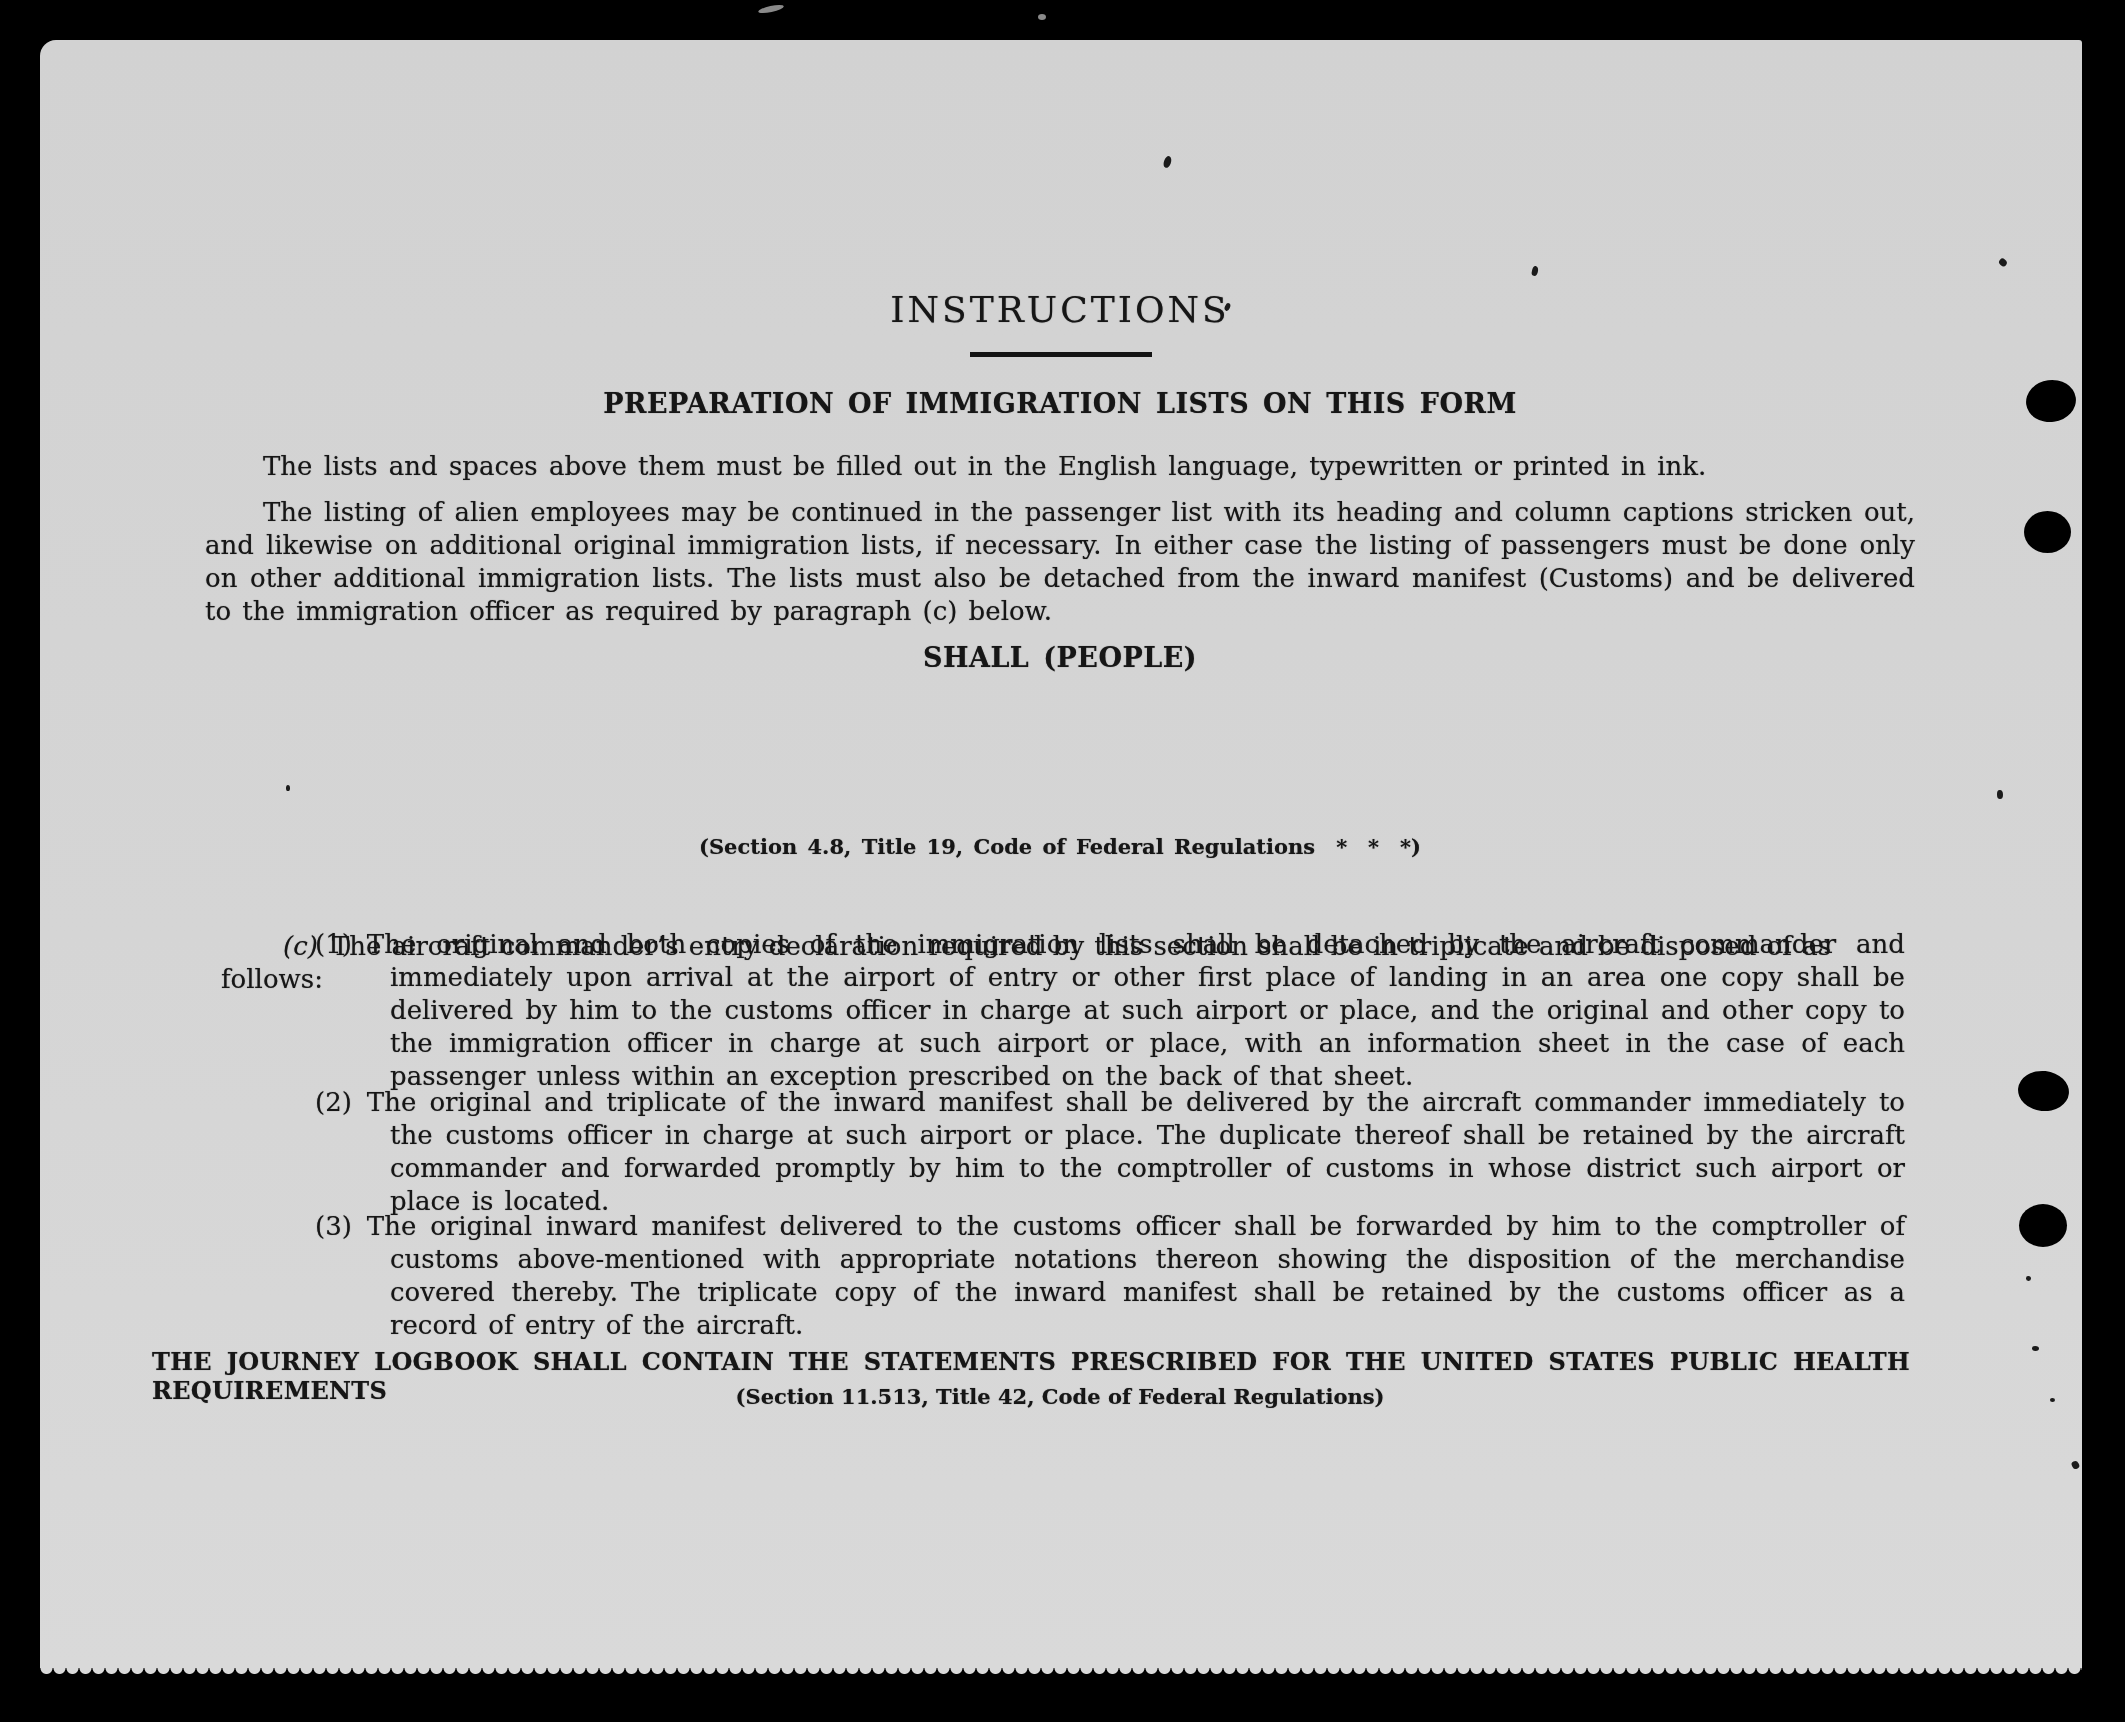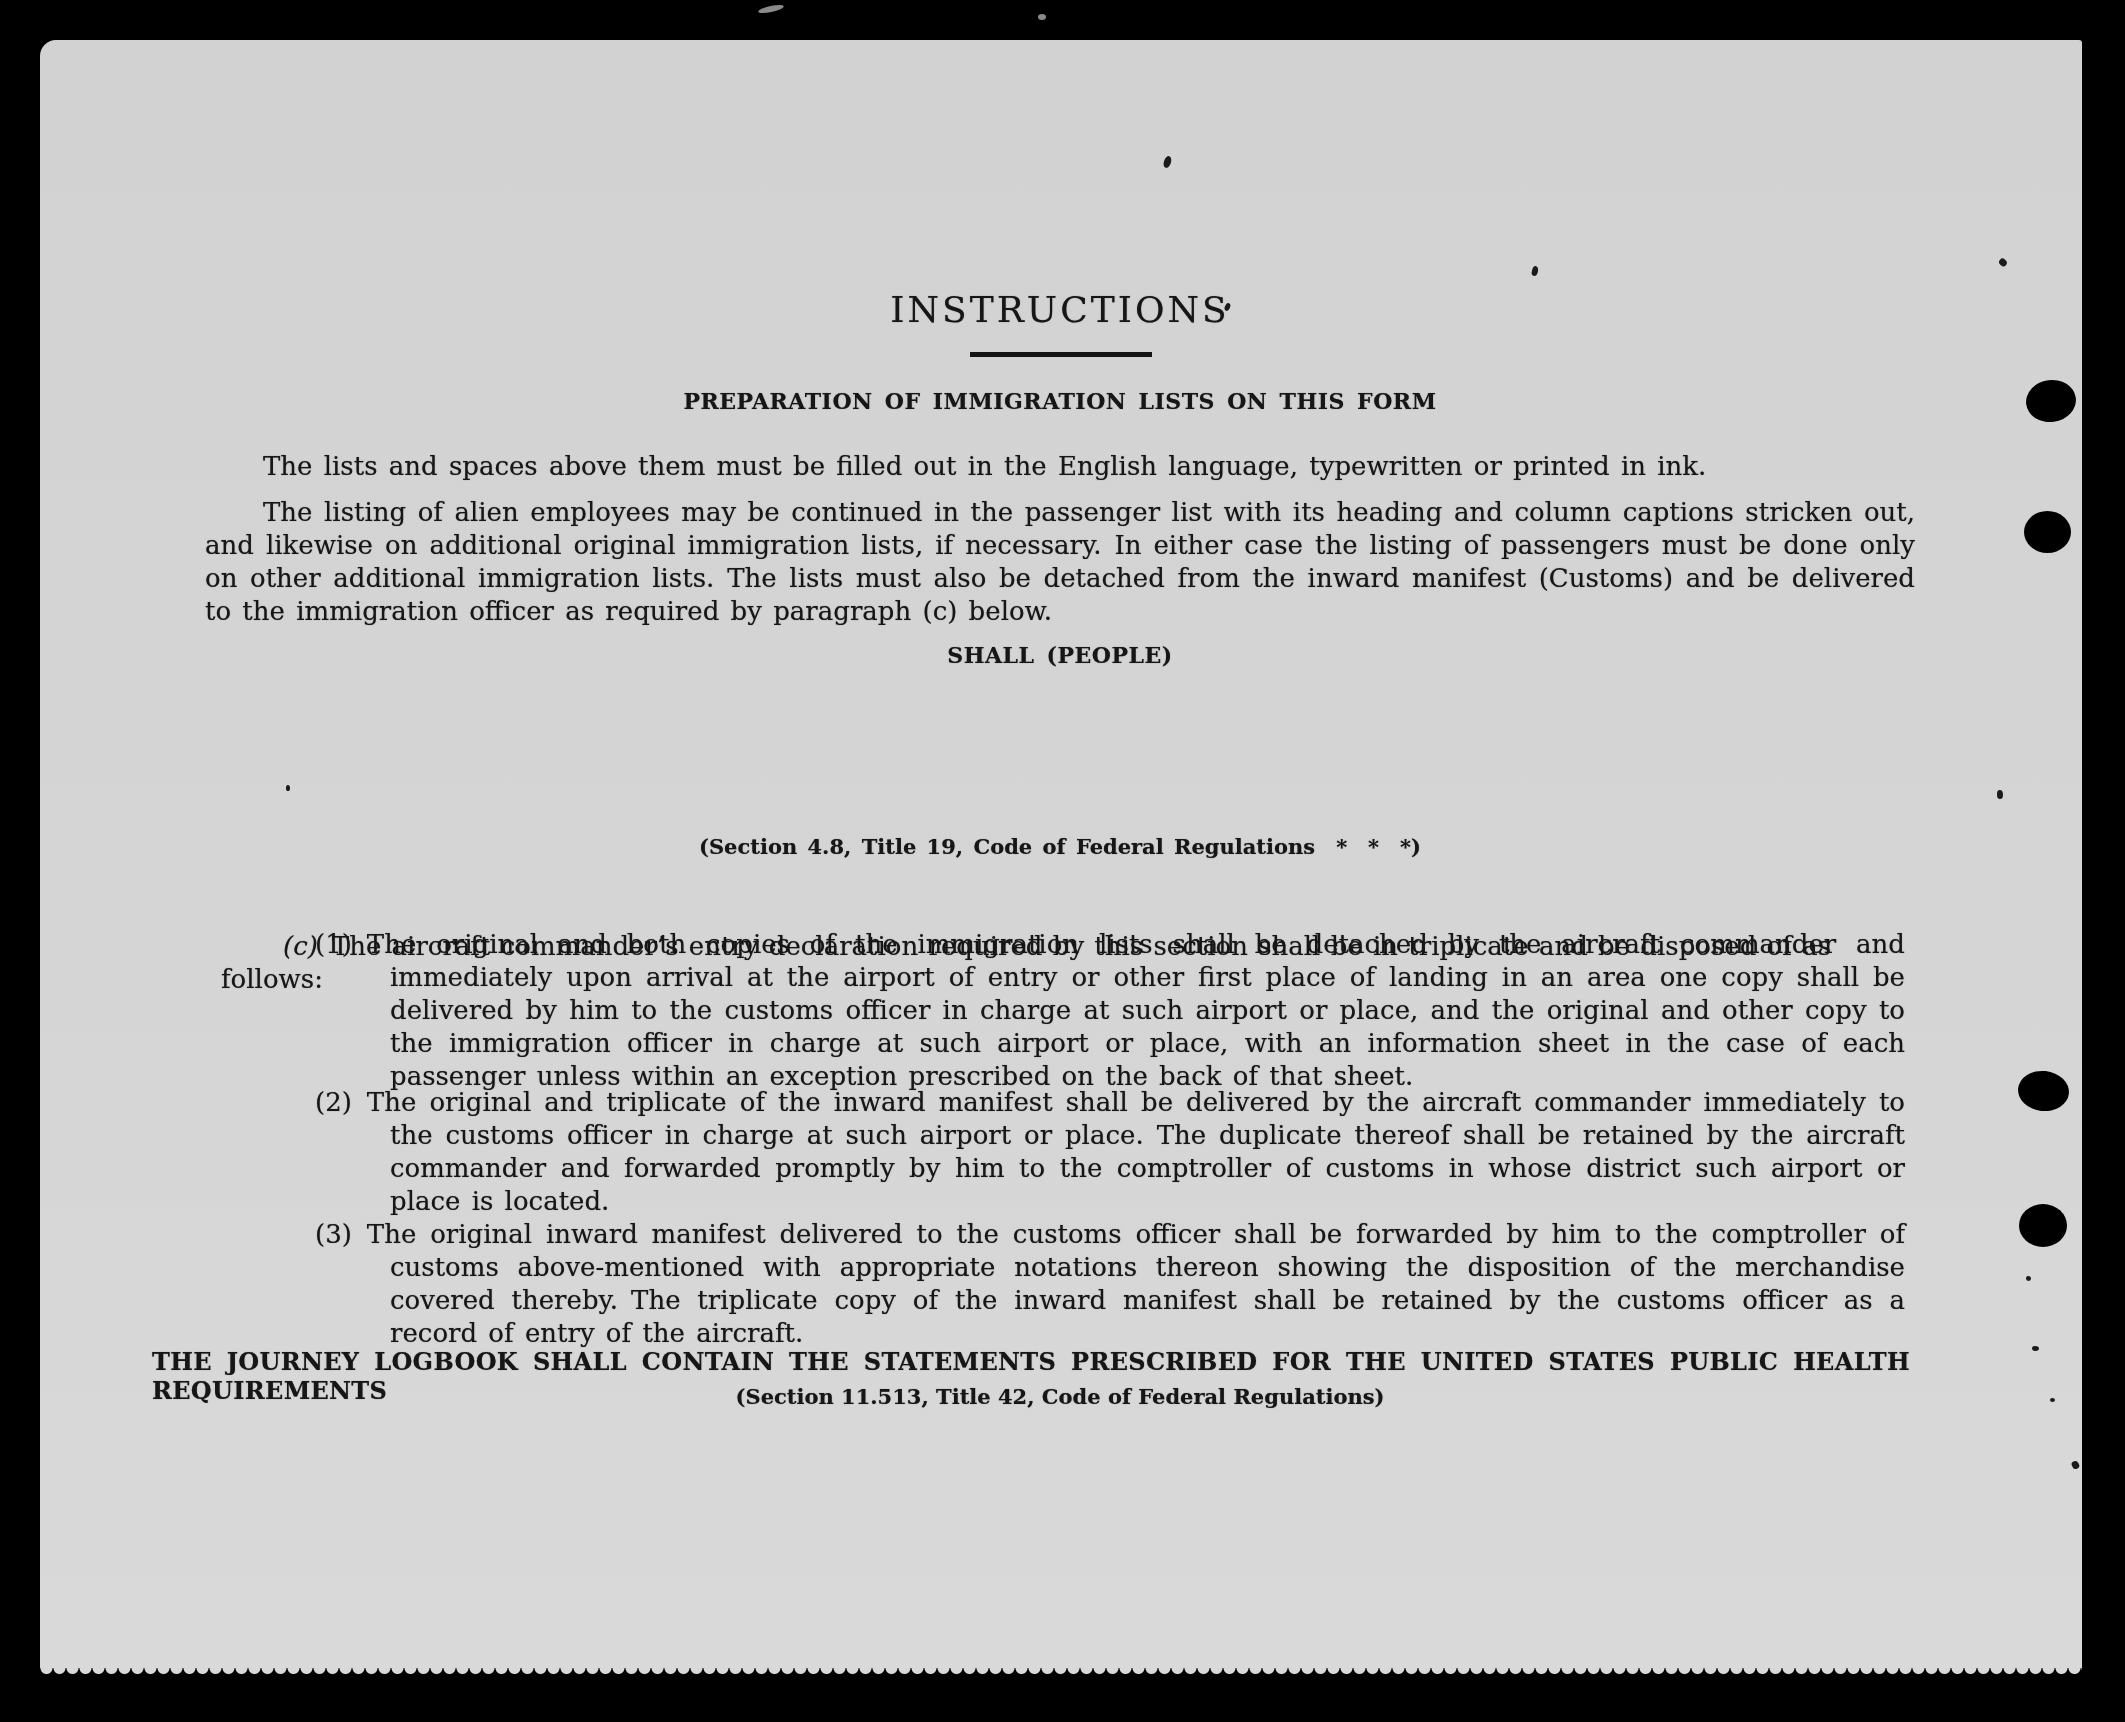--- a/index.html
+++ b/index.html
@@ -37,21 +37,21 @@
     font-size: 36px; font-weight: 400; letter-spacing: 3px;
   }
   .title-rule {
     position: absolute; top: 312px; left: 50%;
     width: 182px; height: 5px; margin-left: -91px;
     background: #141414;
   }
   .sec-heading {
     position: absolute; left: 165px; right: 167px;
     margin: 0; text-align: center;
-    font-size: 22px; font-weight: 700; letter-spacing: 0.5px; word-spacing: 4px;
+    font-size: 27px; font-weight: 700; letter-spacing: 0.5px; word-spacing: 4px;
   }
   .h-prep { top: 348px; }
   .h-race { top: 602px; }
   .h-disp { top: 748px; word-spacing: 9px; }
   .subheading {
     position: absolute; top: 794px; left: 165px; right: 167px;
     text-align: center; font-size: 21px; font-weight: 700; word-spacing: 3px;
   }
 
   .body-para {
@@ -74,21 +74,21 @@
 
   .list-item {
     position: absolute; left: 275px; right: 177px;
     margin: 0;
     font-size: 26px; line-height: 33px;
     text-align: justify; word-spacing: 3px;
     padding-left: 75px; text-indent: -75px;
   }
   .item1 { top: 888px; }
   .item2 { top: 1046px; }
-  .item3 { top: 1170px; margin-top: 8px; }
+  .item3 { top: 1170px; }
   .item-num { margin-right: 15px; }
 
   .footer-line1 {
     position: absolute; top: 1307px; left: 112px; right: 172px;
     margin: 0; font-size: 24px; font-weight: 700; letter-spacing: 0.3px;
     text-align: justify; text-align-last: justify;
   }
   .footer-line2 {
     position: absolute; top: 1344px; left: 165px; right: 167px;
     margin: 0; text-align: center; font-size: 21px; font-weight: 700;

